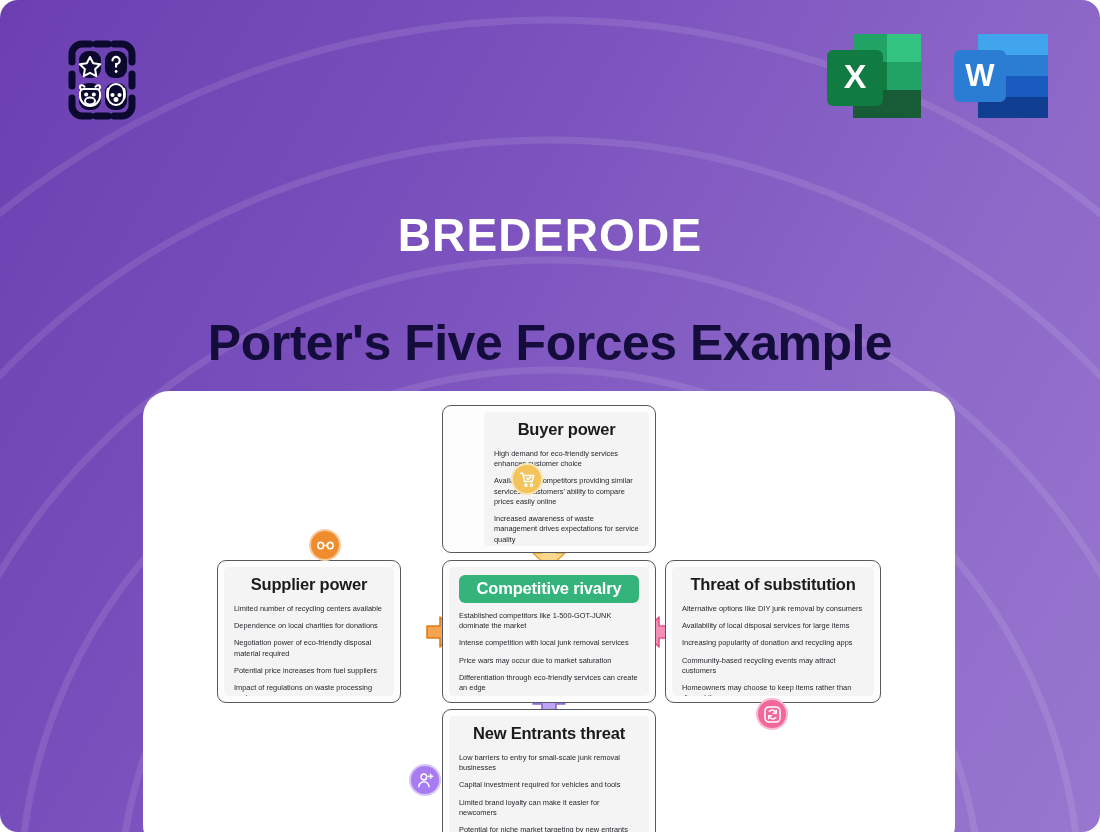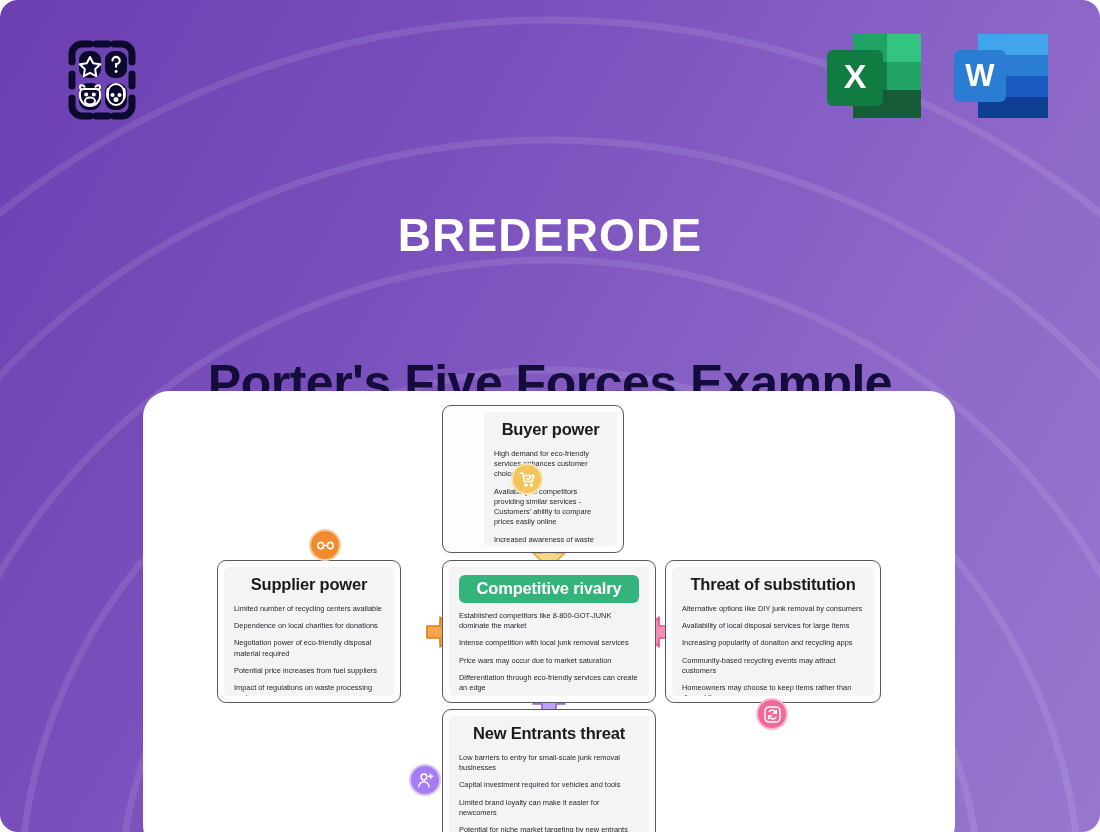--- a/index.html
+++ b/index.html
@@ -36,21 +36,20 @@
     font-weight: bold;
     letter-spacing: 1.2px;
   }
   .headline {
     position: absolute; top: 314px; left: 0; right: 0;
     text-align: center;
     color: #140d3c;
     font-size: 50px;
     font-weight: bold;
     letter-spacing: -0.5px;
-    margin-top: 40px;
   }
 
   
   .card {
     position: absolute;
     left: 143px; top: 391px;
     width: 812px; height: 460px;
     background: #ffffff;
     border-radius: 26px;
   }
@@ -89,21 +88,21 @@
     text-align: center;
   }
   .bullets { list-style: none; }
   .bullets li {
     font-size: 7.4px;
     line-height: 1.38;
     color: #24262a;
     margin-bottom: 7px;
   }
 
-  #box-buyer      { left: 299px; top: 14px;  width: 182px; height: 148px; padding-left: 41px; }
+  #box-buyer      { left: 299px; top: 14px;  width: 214px; height: 148px; padding-left: 41px; }
   #box-supplier   { left: 74px;  top: 169px; width: 184px; height: 143px; }
   #box-rivalry    { left: 299px; top: 169px; width: 214px; height: 143px; }
   #box-substitute { left: 522px; top: 169px; width: 216px; height: 143px; }
   #box-entrants   { left: 299px; top: 318px; width: 214px; height: 142px; }
 
   
   .arrow { position: absolute; }
 
   
   .badge {
@@ -246,21 +245,21 @@
             <li>Potential price increases from fuel suppliers</li>
             <li>Impact of regulations on waste processing costs</li>
           </ul>
         </div>
       </div>
 
       <div class="box" id="box-rivalry">
         <div class="box-inner">
           <div class="box-title center-title">Competitive rivalry</div>
           <ul class="bullets">
-            <li>Established competitors like 8-800-GOT-JUNK dominate the market</li>
+            <li>Established competitors like 1-500-GOT-JUNK dominate the market</li>
             <li>Intense competition with local junk removal services</li>
             <li>Price wars may occur due to market saturation</li>
             <li>Differentiation through eco-friendly services can create an edge</li>
 
           </ul>
         </div>
       </div>
 
       <div class="box" id="box-substitute">
         <div class="box-inner">

